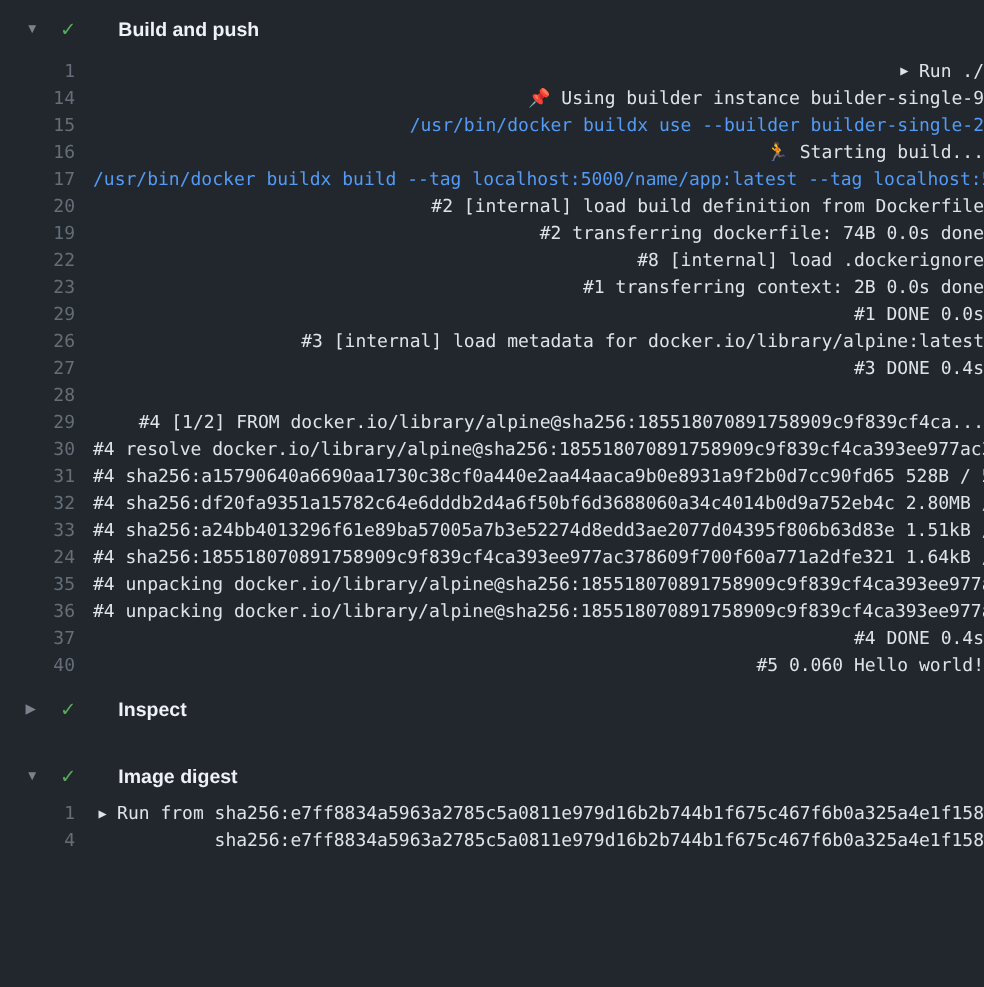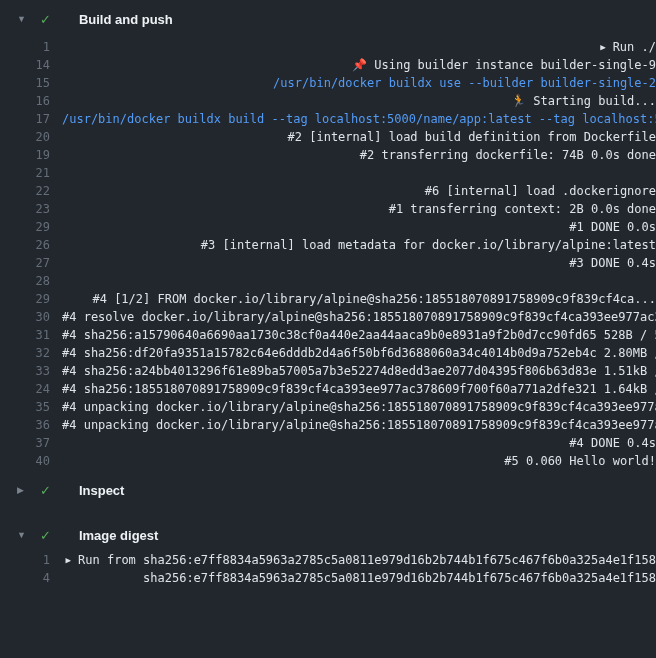--- a/index.html
+++ b/index.html
@@ -83,28 +83,24 @@
     <span class="lnum">20</span>
     <span class="ltext kind-plain">#2 [internal] load build definition from Dockerfile</span>
   </div>
 
   <div class="log-row">
     <span class="lnum">19</span>
     <span class="ltext kind-plain">#2 transferring dockerfile: 74B 0.0s done</span>
   </div>
 
 
-  <div class="log-row">
-    <span class="lnum">21</span>
-    <span class="ltext kind-plain"></span>
-  </div>
 
   <div class="log-row">
     <span class="lnum">22</span>
-    <span class="ltext kind-plain">#6 [internal] load .dockerignore</span>
+    <span class="ltext kind-plain">#8 [internal] load .dockerignore</span>
   </div>
 
   <div class="log-row">
     <span class="lnum">23</span>
     <span class="ltext kind-plain">#1 transferring context: 2B 0.0s done</span>
   </div>
 
   <div class="log-row">
     <span class="lnum">29</span>
     <span class="ltext kind-plain">#1 DONE 0.0s</span>

